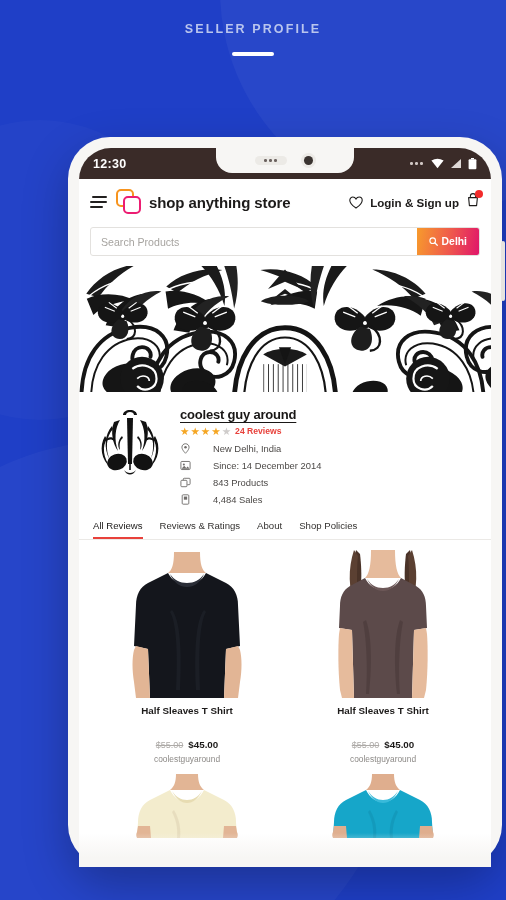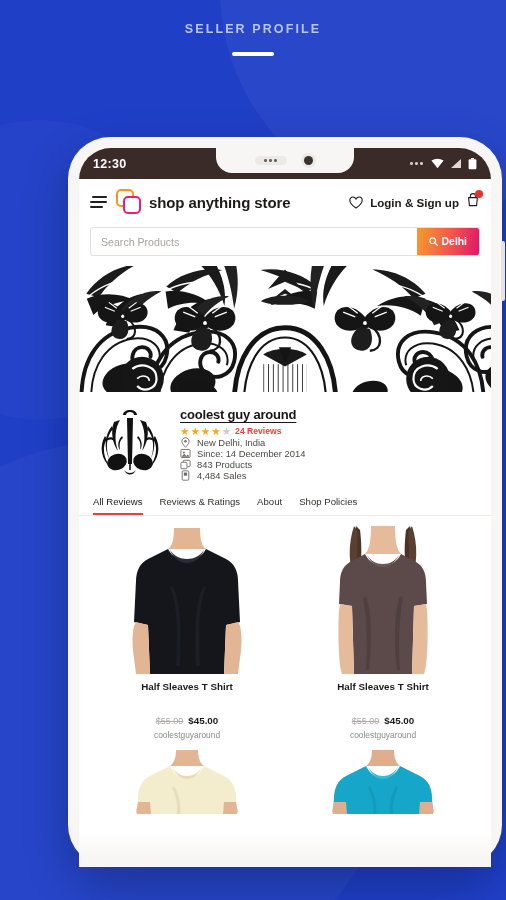--- a/index.html
+++ b/index.html
@@ -188,22 +188,22 @@
     text-decoration: underline; text-underline-offset: 2.5px;
     letter-spacing: -0.2px;
   }
   .rating-row { display: flex; align-items: center; gap: 4px; margin-top: 4px; }
   .stars { display: flex; gap: 1px; font-size: 10.5px; line-height: 1; }
   .star-on { color: #f5a623; }
   .star-off { color: #cfcccb; }
   .review-count { font-size: 8.6px; font-weight: bold; color: #e8413b; }
 
   .meta-line {
-    display: flex; align-items: flex-end; gap: 6px;
-    font-size: 9.4px; color: #4c4947;
+    display: flex; align-items: flex-end; gap: 22px;
+    margin-top: 6px; font-size: 9.4px; color: #4c4947;
   }
   .meta-ico { flex: none; width: 11px; height: 11px; display: block; color: #6f6c6a; }
 
   
   .tabs {
     display: flex; gap: 17px;
     padding: 9px 14px 0 14px;
     border-bottom: 1px solid #ebe9e6;
     background: #ffffff;
   }

